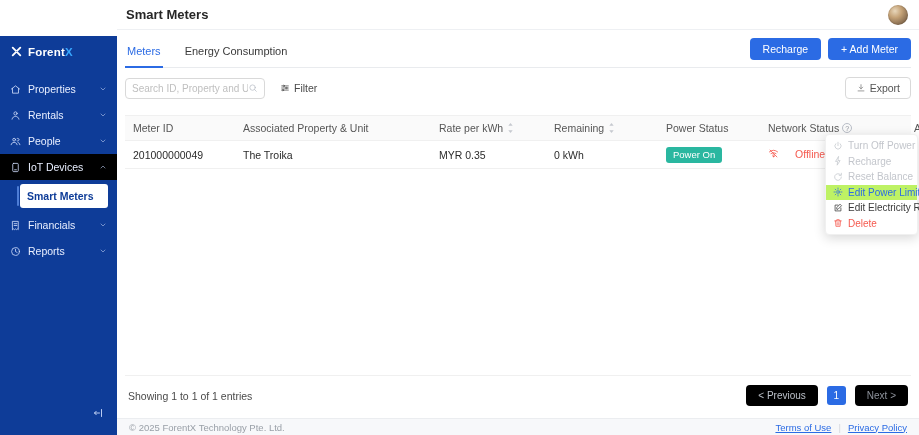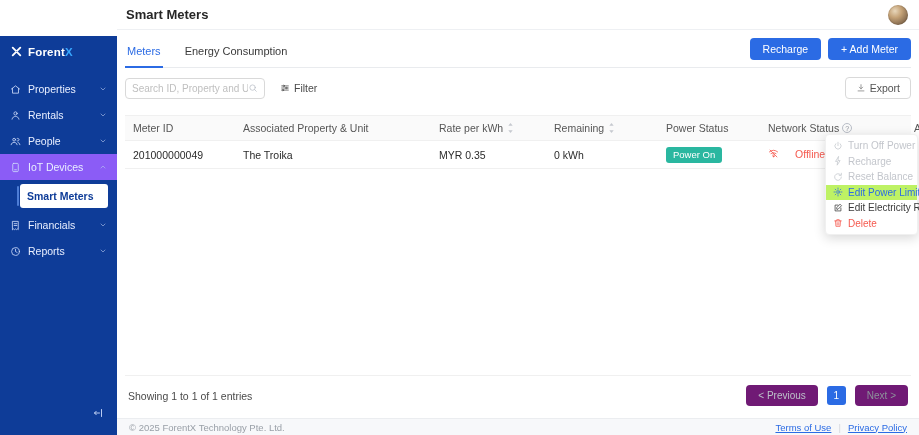--- a/index.html
+++ b/index.html
@@ -11,21 +11,21 @@
   .sidebar { width:117px; flex-shrink:0; background:#0e3c98; color:#e9efff; display:flex; flex-direction:column;margin-top:36px; }
   .logo { display:flex; align-items:center; gap:5px; padding:9px 10px 8px; }
   .logo-mark { width:13px; height:13px; display:block; }
   .logo-text { font-size:11.5px; font-weight:bold; color:#fff; letter-spacing:.2px; }
   .logo-text .accent { color:#38a8ff; }
   .nav { padding:10px 0 0; }
   .nav-item { display:flex; align-items:center; gap:7px; padding:7px 10px; font-size:10.5px; cursor:pointer; color:#e9efff; }
   .nav-item svg { width:11px; height:11px; flex-shrink:0; stroke:#cfdcfa; }
   .nav-item .chev { margin-left:auto; }
   .nav-item .chev svg { width:8px; height:8px; stroke:#b9c9ef; }
-  .nav-item.expanded { background:#8b5cf6; }
+  .nav-item.expanded { background:#000000; }
   .subnav { position:relative; padding:4px 9px 4px 20px; }
   .subnav .rail { position:absolute; left:17px; top:6px; bottom:6px; width:2px; background:#4d7dd6; border-radius:1px; }
   .subitem { background:#fff; color:#0e3c98; font-size:10.5px; font-weight:bold; padding:6px 7px; border-radius:3px; cursor:pointer; }
   .collapse-btn { margin-top:auto; align-self:flex-end; padding:8px 13px 12px; cursor:pointer; }
   .collapse-btn svg { width:12px; height:12px; stroke:#cfdcfa; }
 
   
   .main { flex:1; display:flex; flex-direction:column; min-width:0; background:#fff; }
   .topbar { height:30px; min-height:30px; display:flex; align-items:center; justify-content:space-between; padding:0 11px 0 9px; border-bottom:1px solid #eef0f3; }
   .page-title { font-size:13px; font-weight:bold; color:#262626; }
@@ -64,21 +64,21 @@
   .info-circle { width:10px; height:10px; border:1px solid #b9bec7; border-radius:50%; font-size:7px; color:#8d929b; display:inline-flex; align-items:center; justify-content:center; line-height:1; cursor:pointer; }
   .badge-power { display:inline-block; background:#2ab7a0; color:#fff; font-size:9.5px; padding:2.5px 7px; border-radius:3px; }
   .net-offline { display:inline-flex; align-items:flex-start; gap:16px; color:#f5594e; }
   .net-offline svg { width:11px; height:11px; stroke:#f5594e; }
   .dots-btn { display:inline-flex; padding:2px 4px; cursor:pointer; }
   .dots-btn svg { width:11px; height:13px; fill:#595959; }
 
   .pagination-row { border-top:1px solid #f0f0f0; display:flex; justify-content:space-between; align-items:center; padding:9px 3px 12px; }
   .page-summary { font-size:10.5px; color:#4a4a4a; }
   .pager { display:flex; align-items:center; gap:9px; }
-  .pg-btn { background:#701a75; border:none; border-radius:4px; font-size:10px; padding:5px 12px; font-family:inherit; cursor:pointer; }
+  .pg-btn { background:#000000; border:none; border-radius:4px; font-size:10px; padding:5px 12px; font-family:inherit; cursor:pointer; }
   .pg-prev { color:#bcc1c9; }
   .pg-next { color:#8d929b; }
   .pg-current { background:#2b6be4; color:#fff; width:19px; height:19px; border-radius:3px; display:inline-flex; align-items:center; justify-content:center; font-size:10px; cursor:pointer; }
 
   .footer { height:17px; min-height:17px; background:#f7f8fa; border-top:1px solid #ebedf0; display:flex; justify-content:space-between; align-items:center; padding:0 12px; font-size:9.5px; }
   .copyright { color:#9aa0a8; }
   .footer-links { display:flex; align-items:center; gap:7px; }
   .footer-links a { color:#2b6be4; text-decoration:underline; font-size:9.5px; cursor:pointer; }
   .footer-links .sep { color:#d4d7dc; }
 

